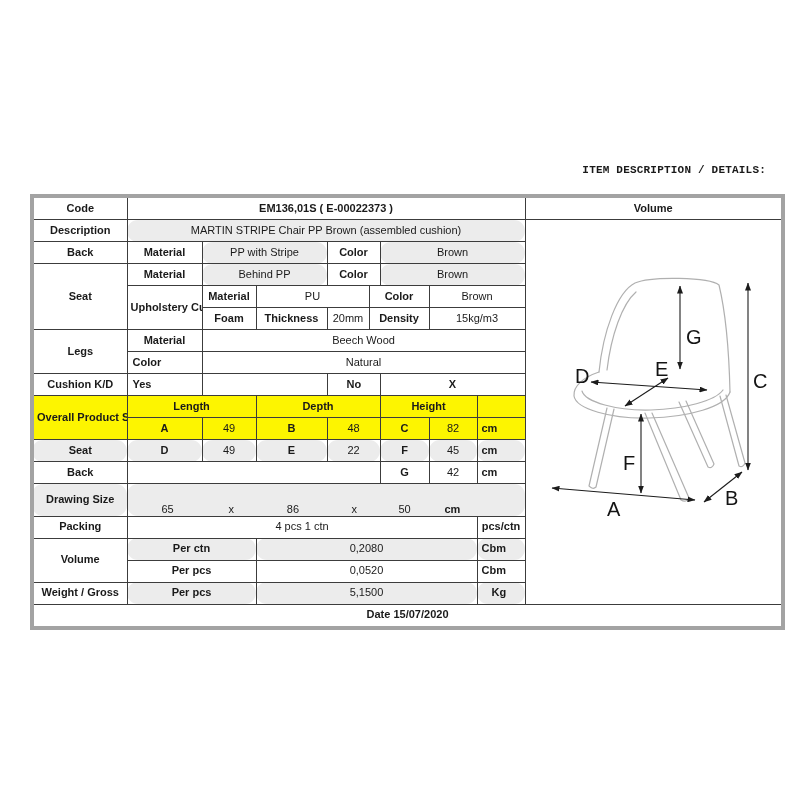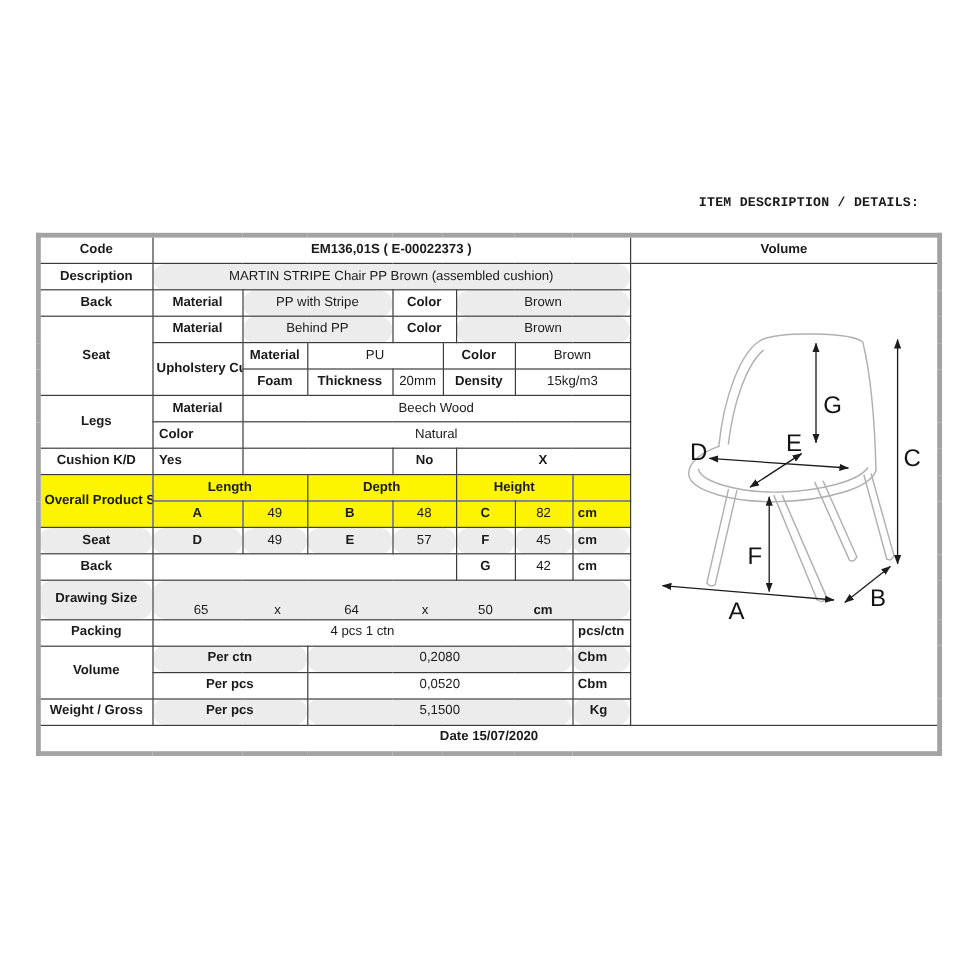--- a/index.html
+++ b/index.html
@@ -167,41 +167,41 @@
       <td class="y b">C</td>
       <td class="y">82</td>
       <td class="y b" style="text-align:left;padding-left:4px;">cm</td>
     </tr>
 
     <tr>
       <td class="lbl shade">Seat</td>
       <td class="b shade">D</td>
       <td class="shade">49</td>
       <td class="b shade">E</td>
-      <td class="shade" colspan="2">57</td>
+      <td class="shade" colspan="2">22</td>
       <td class="b shade">F</td>
       <td class="shade">45</td>
       <td class="b shade" style="text-align:left;padding-left:4px;">cm</td>
     </tr>
 
     <tr>
       <td class="lbl">Back</td>
       <td colspan="5"></td>
       <td class="b">G</td>
       <td>42</td>
       <td class="b" style="text-align:left;padding-left:4px;">cm</td>
     </tr>
 
     <tr>
       <td class="lbl shade">Drawing Size</td>
       <td class="shade pk0" colspan="8">
         <div class="pk">
           <span style="width:75px">65</span>
           <span style="width:54px">x</span>
-          <span style="width:71px">64</span>
+          <span style="width:71px">86</span>
           <span style="width:53px">x</span>
           <span style="width:49px">50</span>
           <span style="width:48px" class="b">cm</span>
           <span style="width:46px"></span>
         </div>
       </td>
     </tr>
 
     <tr>
       <td class="lbl">Packing</td>

